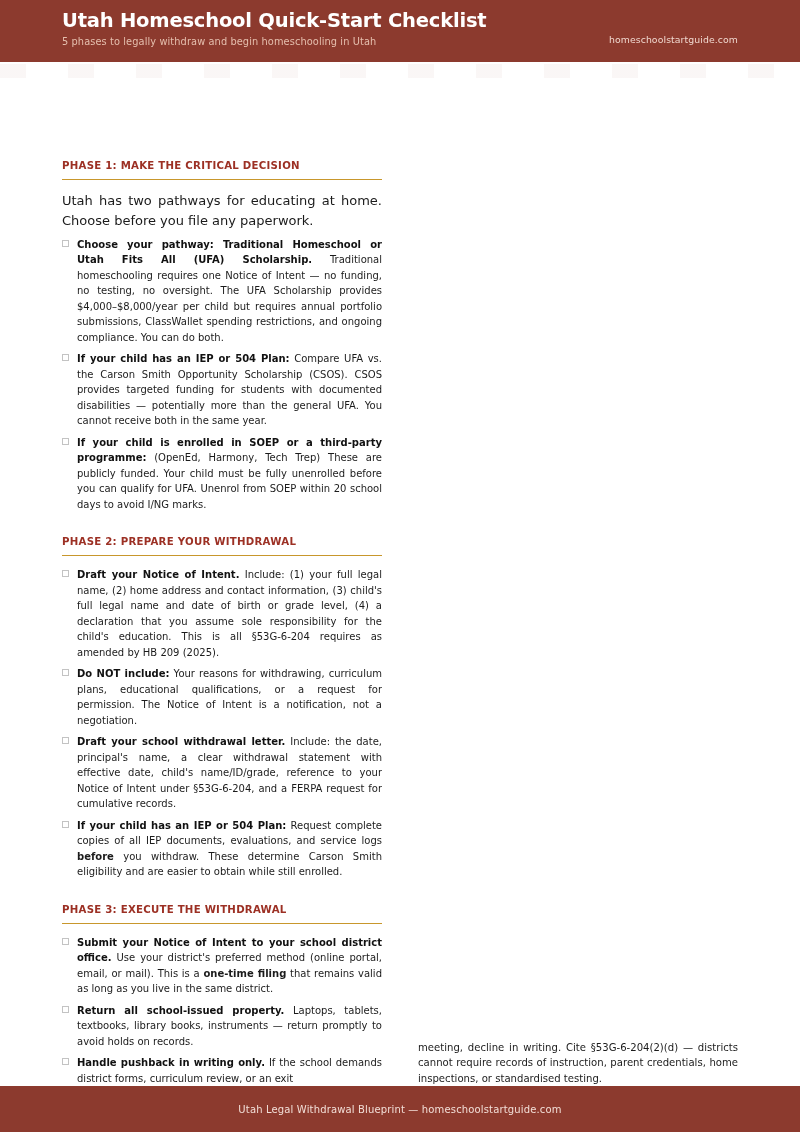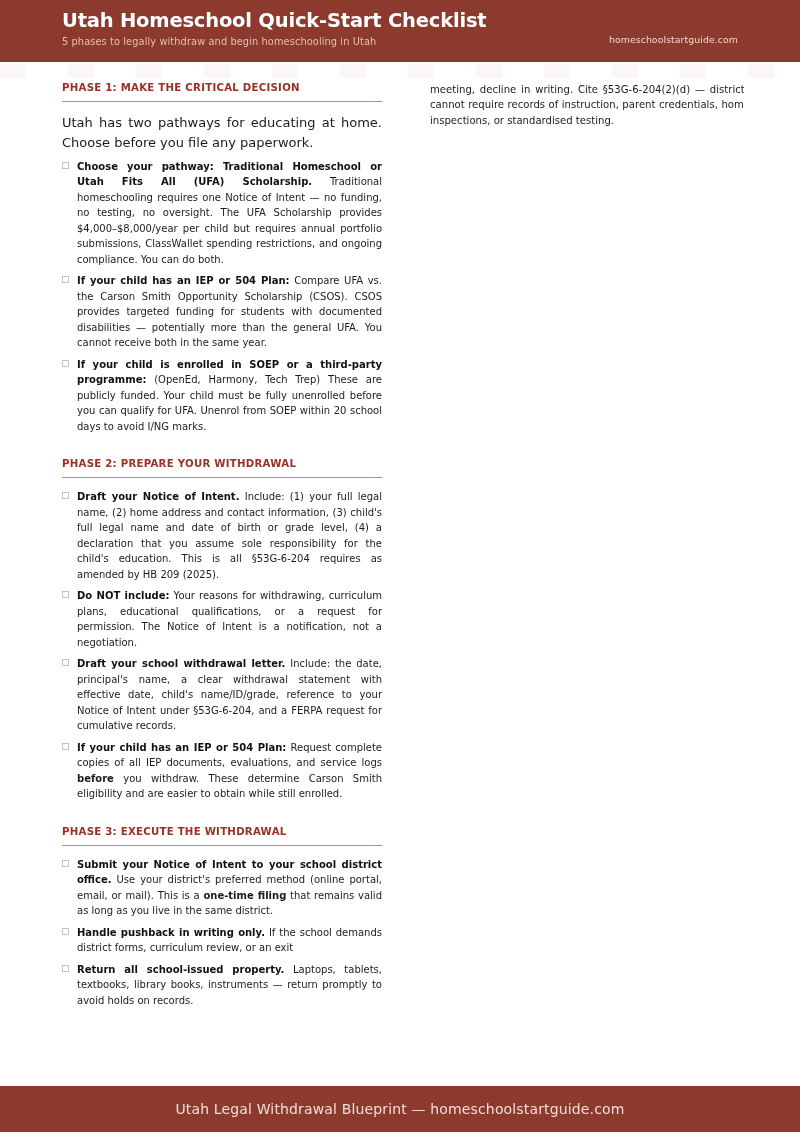--- a/index.html
+++ b/index.html
@@ -64,22 +64,23 @@
   .page {
     position:absolute;
     top:82px; left:0; right:0;
     bottom:46px;
     overflow:hidden;
   }
   .columns {
     position:absolute;
     top:0; left:62px; right:56px; bottom:0;
     display:flex;
-    gap:48px;
-    overflow:hidden;
+    gap:36px;
+    overflow:hidden;
+    align-items:flex-end;
   }
   .col {
     width:320px;
     flex:0 0 320px;
     overflow:hidden;
   }
 
   
   .phase-heading {
     font-size:10.2px;
@@ -142,21 +143,21 @@
   .footer {
     position:absolute;
     left:0; right:0; bottom:0;
     height:46px;
     background:#8c3a2e;
     display:flex;
     align-items:center;
     justify-content:center;
   }
   .footer-text {
-    font-size:14px;
+    font-size:10px;
     color:#f2ded7;
     letter-spacing:0.15px;
   }
 </style>
 </head>
 <body>
 
 <div class="header">
   <div class="header-title">Utah Homeschool Quick-Start Checklist</div>
   <div class="header-sub">5 phases to legally withdraw and begin homeschooling in Utah</div>
@@ -186,22 +187,22 @@
             <li class="check-item"><span class="checkbox"></span><span class="item-lead">Do NOT include:</span><span class="item-body"> Your reasons for withdrawing, curriculum plans, educational qualifications, or a request for permission.  The Notice of Intent is a notification, not a negotiation.</span></li>
             <li class="check-item"><span class="checkbox"></span><span class="item-lead">Draft your school withdrawal letter.</span><span class="item-body">  Include: the date, principal's name, a clear withdrawal statement with effective date, child's name/ID/grade, reference to your Notice of Intent under §53G-6-204, and a FERPA request for cumulative records.</span></li>
             <li class="check-item"><span class="checkbox"></span><span class="item-lead">If your child has an IEP or 504 Plan:</span><span class="item-body">  Request complete copies of all IEP documents, evaluations, and service logs </span><span class="em-bold">before</span><span class="item-body"> you withdraw.   These determine Carson Smith eligibility and are easier to obtain while still enrolled.</span></li>
           </ul>
         </div>
         <div class="phase-block">
           <div class="phase-heading">PHASE 3: EXECUTE THE WITHDRAWAL</div>
           <div class="phase-rule"></div>
           <ul class="check-list">
             <li class="check-item"><span class="checkbox"></span><span class="item-lead">Submit your Notice of Intent to your school district office.</span><span class="item-body">  Use your district's preferred method (online portal, email, or mail).  This is a </span><span class="em-bold">one-time filing</span><span class="item-body"> that remains valid as long as you live in the same district.</span></li>
+            <li class="check-item"><span class="checkbox"></span><span class="item-lead">Return all school-issued property.</span><span class="item-body">  Laptops, tablets, textbooks, library books, instruments — return promptly to avoid holds on records.</span></li>
             <li class="check-item"><span class="checkbox"></span><span class="item-lead">Handle pushback in writing only.</span><span class="item-body"> If the school demands district forms, curriculum review, or an exit</span></li>
-            <li class="check-item"><span class="checkbox"></span><span class="item-lead">Return all school-issued property.</span><span class="item-body">  Laptops, tablets, textbooks, library books, instruments — return promptly to avoid holds on records.</span></li>
           </ul>
         </div>
       </div>
 
     <div class="col" id="right-col">
       <p class="continued">meeting, decline in writing.  Cite §53G-6-204(2)(d) — districts cannot require records of instruction, parent credentials, home inspections, or standardised testing.</p>
     </div>
 
   </div>
 </div>

